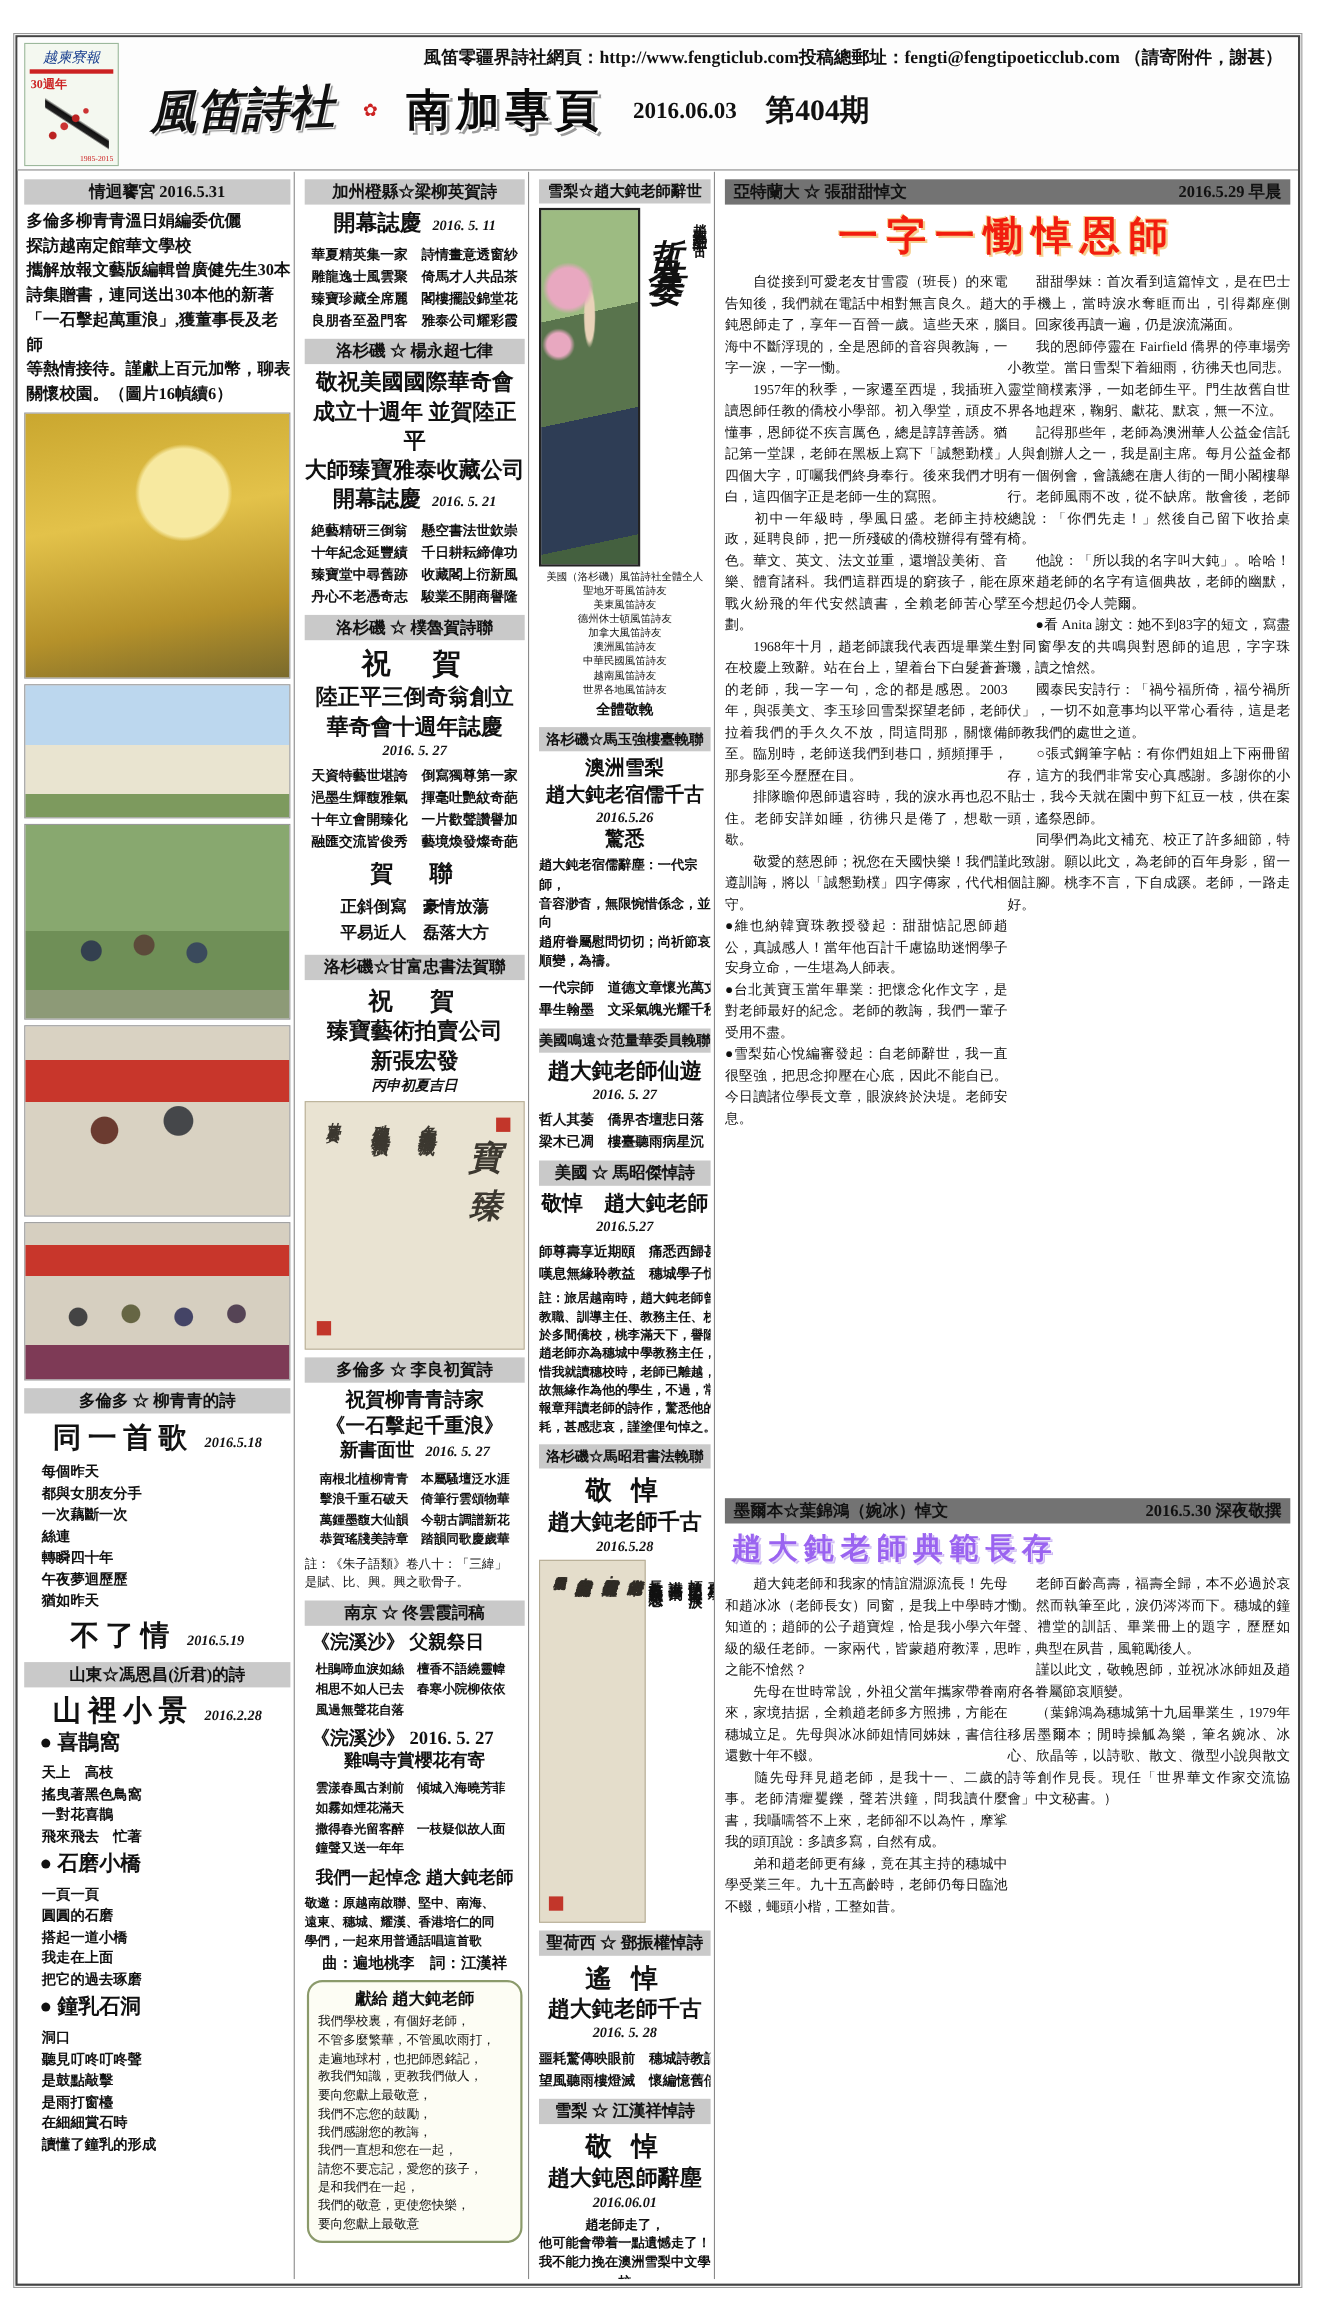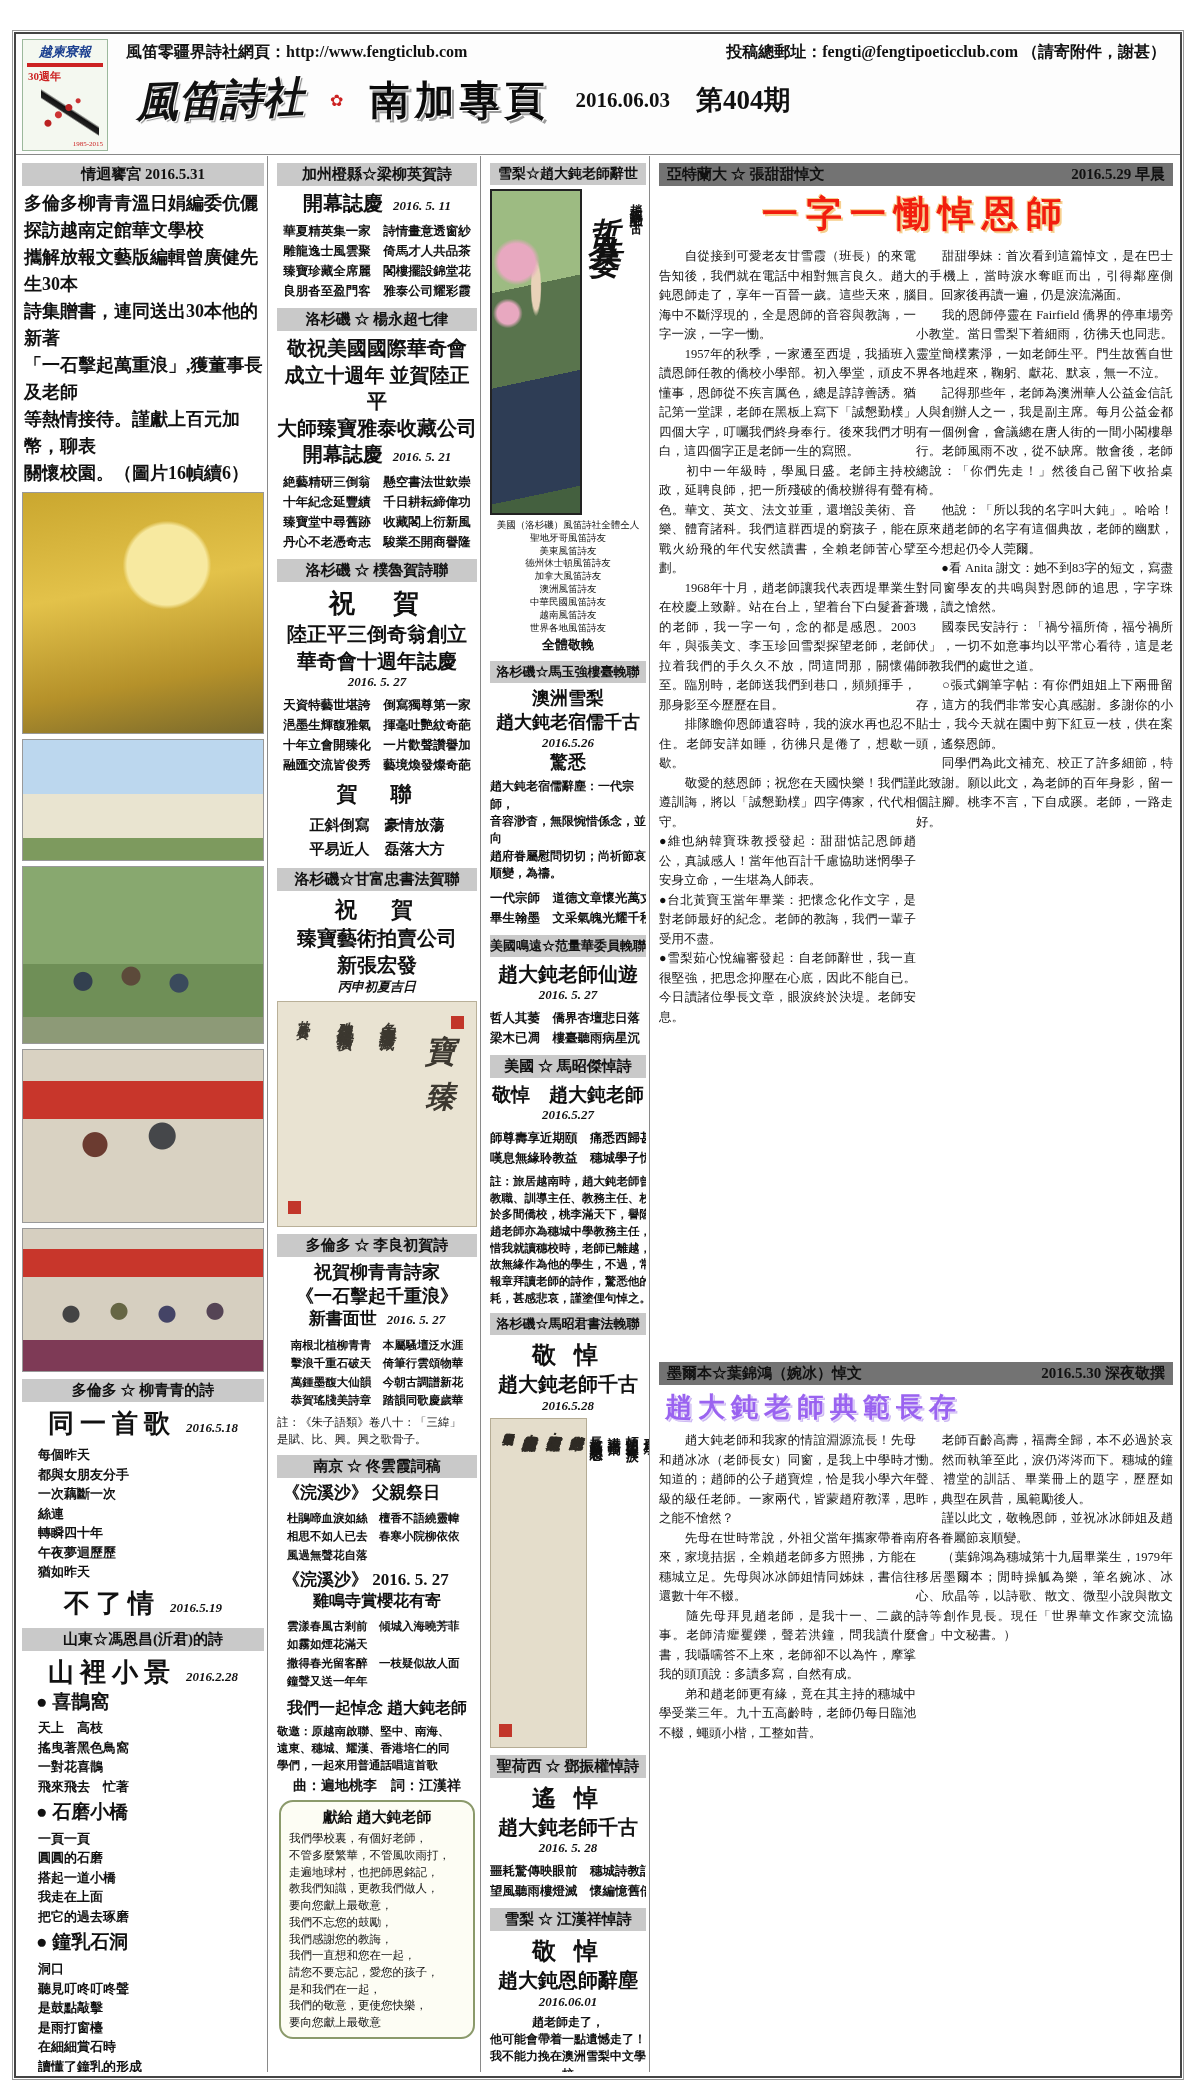--- a/index.html
+++ b/index.html
@@ -3,33 +3,33 @@
 <meta charset="utf-8">
 <style>
   html,body{margin:0;padding:0;background:#fff;width:1200px;height:2100px;
     font-family:"Liberation Serif",serif;color:#111;}
   .page{position:absolute;left:14px;top:32px;width:1168px;height:2046px;
     border:2px solid #444;outline:1px solid #999;outline-offset:1px;background:#fff;box-sizing:border-box;}
   
   .hdr{position:relative;height:120px;border-bottom:1px solid #888;background:#fdfdfd;}
   .cover{position:absolute;left:6px;top:5px;width:84px;height:110px;background:#f4f8f0;
     border:1px solid #9cb89c;overflow:hidden;}
-  .cover .ct{color:#1a3f8f;font-weight:bold;font-style:italic;font-size:13px;text-align:center;margin-top:3px;}
+  .cover .ct{color:#1a3f8f;font-weight:normal;font-style:italic;font-size:13px;text-align:center;margin-top:3px;}
   .cover .rb{height:4px;background:#c22;margin:2px 4px;}
   .cover .cb{color:#c22;font-weight:bold;font-size:11px;margin-left:5px;}
   .cover .branch{position:absolute;left:18px;top:44px;width:58px;height:56px;
     background:
       radial-gradient(circle at 12% 70%,#b22 0 3px,transparent 4px),
       radial-gradient(circle at 30% 55%,#c33 0 3px,transparent 4px),
       radial-gradient(circle at 48% 42%,#b22 0 3px,transparent 4px),
       radial-gradient(circle at 64% 30%,#c33 0 2px,transparent 3px),
       linear-gradient(33deg,transparent 44%,#222 46%,#111 52%,transparent 55%);}
   .cover .cy{position:absolute;bottom:2px;right:4px;color:#c22;font-size:7px;}
   .hline1{position:absolute;left:110px;top:8px;width:1040px;font-size:16px;font-weight:bold;
-    display:flex;justify-content:space-between;}
+    display:flex;justify-content:flex-end;}
   .logorow{position:absolute;left:120px;top:38px;width:1030px;display:flex;align-items:center;gap:26px;}
   .logoscript{font-size:42px;font-weight:bold;font-style:italic;transform:rotate(-2deg);
     text-shadow:1px 1px 0 #fff,2px 2px 1px #888;}
   .logopage{font-size:40px;font-weight:900;letter-spacing:5px;color:#0a0a0a;
     text-shadow:1px 1px 0 #fff,3px 3px 0 #9a9a9a;}
   .logoseal{color:#c22;font-size:16px;}
   .hdate{font-size:21px;font-weight:bold;}
   .hissue{font-size:27px;font-weight:bold;}
   .skyline{position:absolute;left:96px;top:96px;right:2px;height:22px;overflow:hidden;
     background:
@@ -142,21 +142,21 @@
       <span class="logopage">南加專頁</span>
       <span class="hdate">2016.06.03</span>
       <span class="hissue">第404期</span>
     </div>
   </div>
 
   <div class="columns">
 
     <div class="col">
       <div class="bar">情迴饔宮  2016.5.31</div>
-      <div class="poemtext pre" style="padding-left:2px;font-size:18px">多倫多柳青青溫日娟編委伉儷
+      <div class="poemtext pre" style="padding-left:2px;font-size:15px">多倫多柳青青溫日娟編委伉儷
 探訪越南定館華文學校
 攜解放報文藝版編輯曾廣健先生30本
 詩集贈書，連同送出30本他的新著
 「一石擊起萬重浪」,獲董事長及老師
 等熱情接待。謹獻上百元加幣，聊表
 關懷校園。（圖片16幀續6）</div>
       <div class="ph painting"></div>
       <div class="ph building"></div>
       <div class="ph outdoor"></div>
       <div class="ph indoor1"></div>

